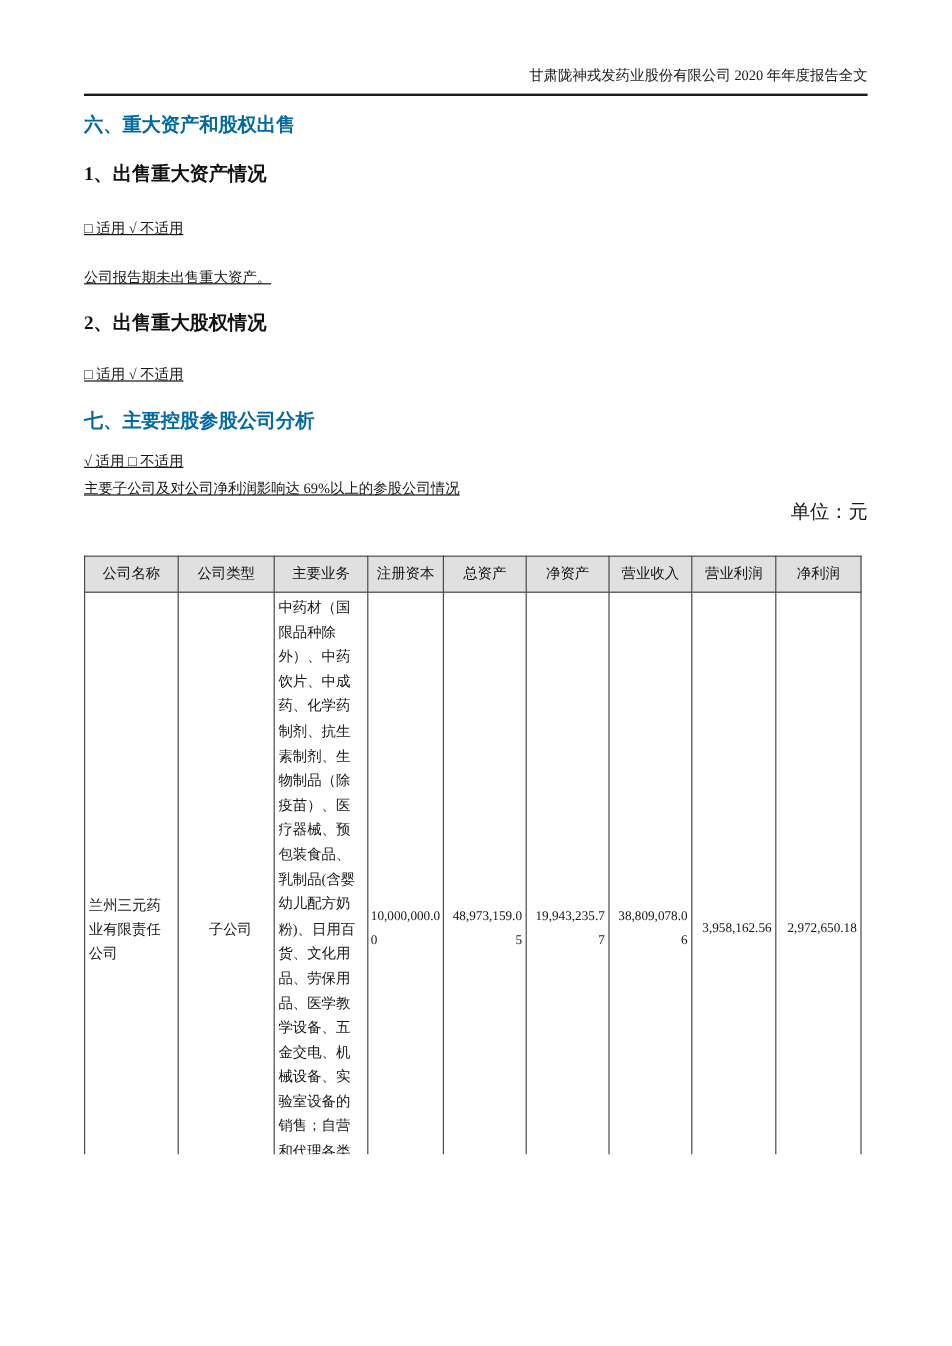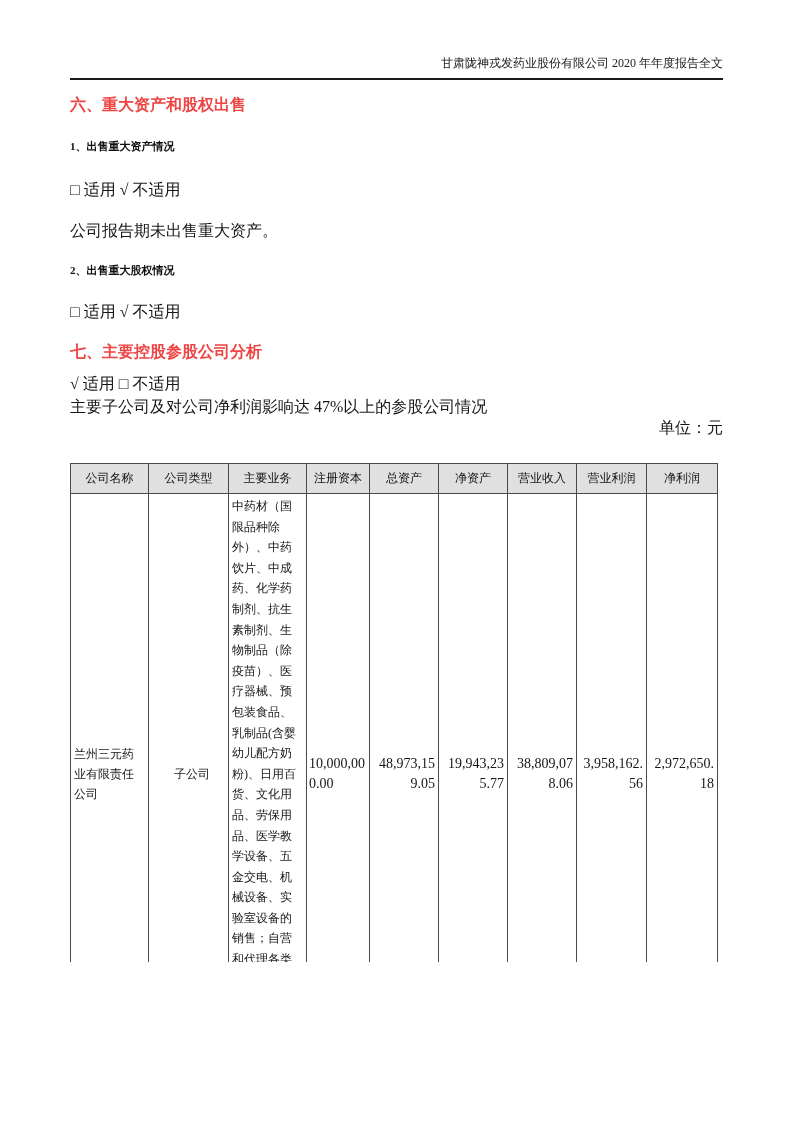--- a/index.html
+++ b/index.html
@@ -24,31 +24,32 @@
     line-height: 15px;
     text-align: right;
     padding-bottom: 7px;
     border-bottom: 2px solid #1a1a1a;
     color: #1a1a1a;
   }
   .heading-l1 {
     font-size: 16px;
     font-weight: 700;
     line-height: 19px;
-    color: #ef4444;
+    color: #0369a1;
   }
   .heading-l2 {
-    font-size: 11px;
+    font-size: 16px;
     font-weight: 700;
     line-height: 16px;
     color: #111;
   }
   .body-line {
-    font-size: 16px;
+    font-size: 12px;
     line-height: 14px;
+    text-decoration: underline;
   }
   .unit-line {
     font-size: 16px;
     line-height: 14px;
     text-align: right;
   }
   #h6   { margin-top: 15px; }
   #h61  { margin-top: 24px; }
   #ap1  { margin-top: 29px; }
   #note1{ margin-top: 27px; }
@@ -93,21 +94,21 @@
   td.cell-business {
     vertical-align: top;
     text-align: left;
     padding: 2px 3px;
     line-height: 20.6px;
     word-break: normal;
     line-break: strict;
   }
   td.num {
     font-family: "Liberation Serif", serif;
-    font-size: 14px;
+    font-size: 11px;
     text-align: right;
     padding: 2px 3px;
     line-height: 20px;
     word-break: break-all;
   }
   td.num-left {
     text-align: left;
     padding: 2px 2px;
   }
   .page-number {
@@ -135,21 +136,21 @@
     <div class="body-line" id="note1">公司报告期未出售重大资产。</div>
 
     <div class="heading-l2" id="h62">2、出售重大股权情况</div>
 
     <div class="body-line" id="ap2">□ 适用 √ 不适用</div>
 
     <div class="heading-l1" id="h7">七、主要控股参股公司分析</div>
 
     <div class="body-line" id="ap3">√ 适用 □ 不适用</div>
 
-    <div class="body-line" id="intro">主要子公司及对公司净利润影响达 47%以上的参股公司情况</div>
+    <div class="body-line" id="intro">主要子公司及对公司净利润影响达 69%以上的参股公司情况</div>
 
     <div class="unit-line" id="unit">单位：元</div>
 
     <table class="sub-table">
       <colgroup>
         <col style="width:78px">
         <col style="width:80px">
         <col style="width:78px">
         <col style="width:63px">
         <col style="width:69px">

